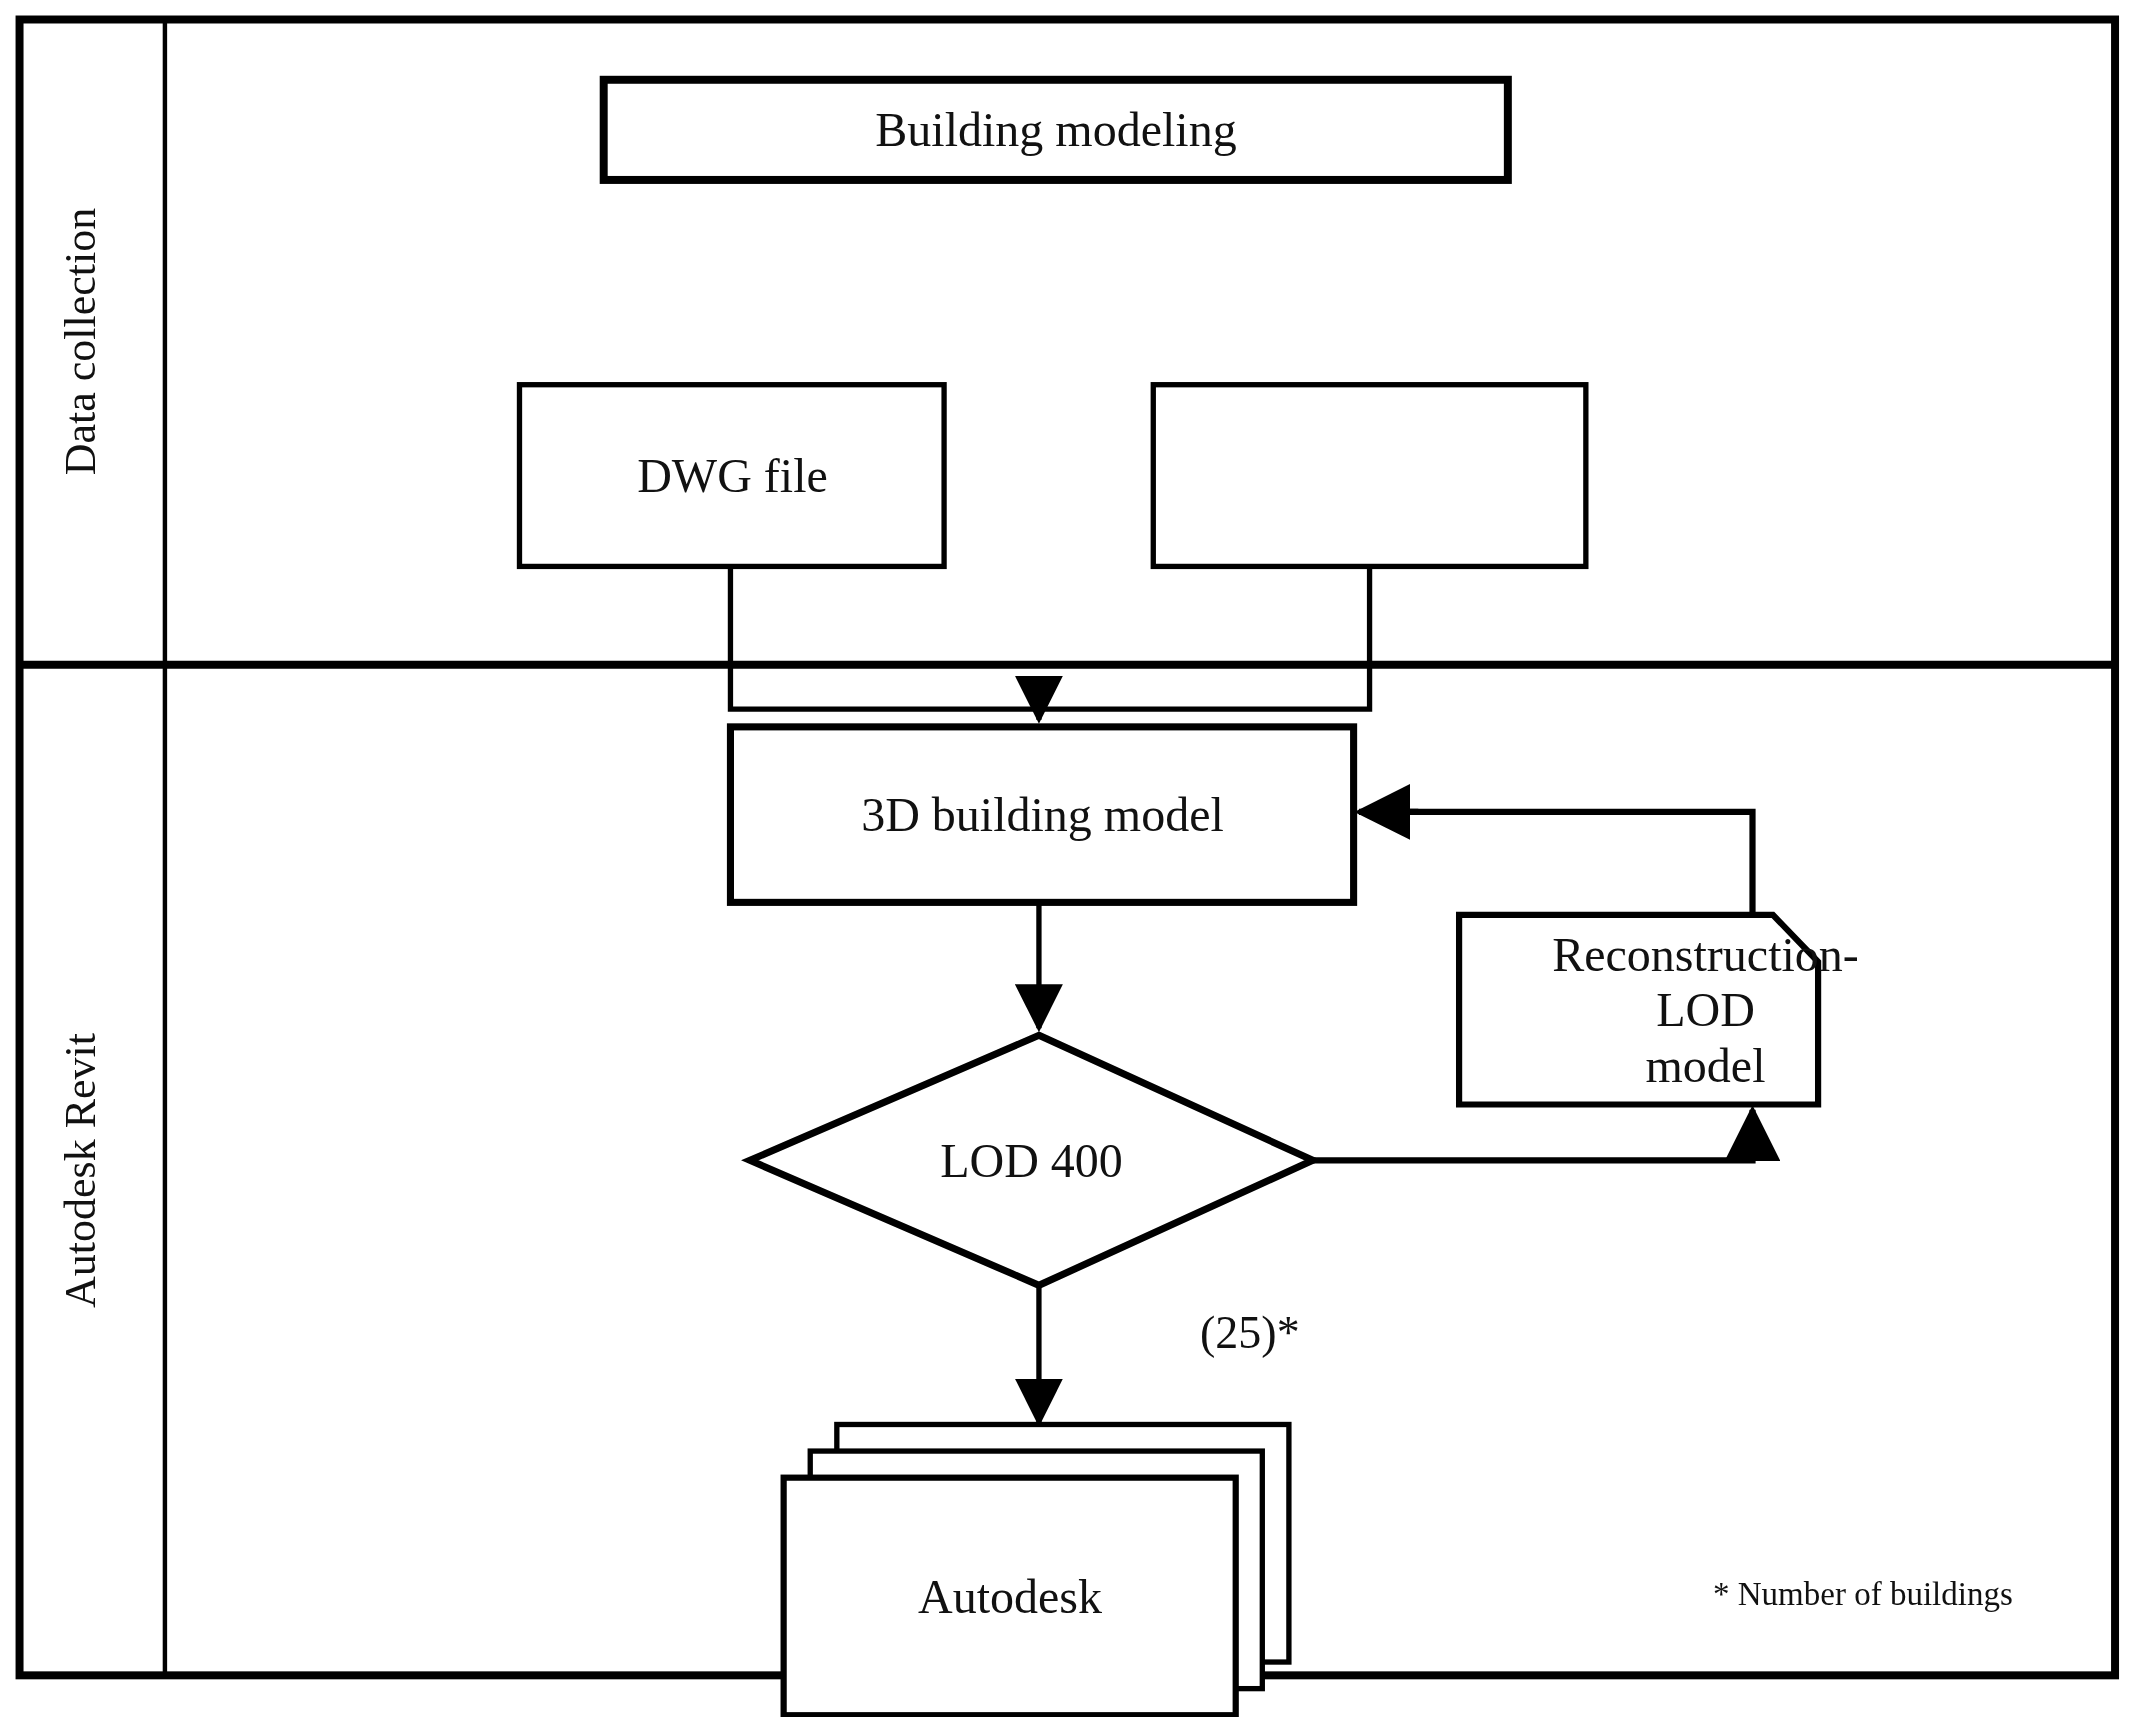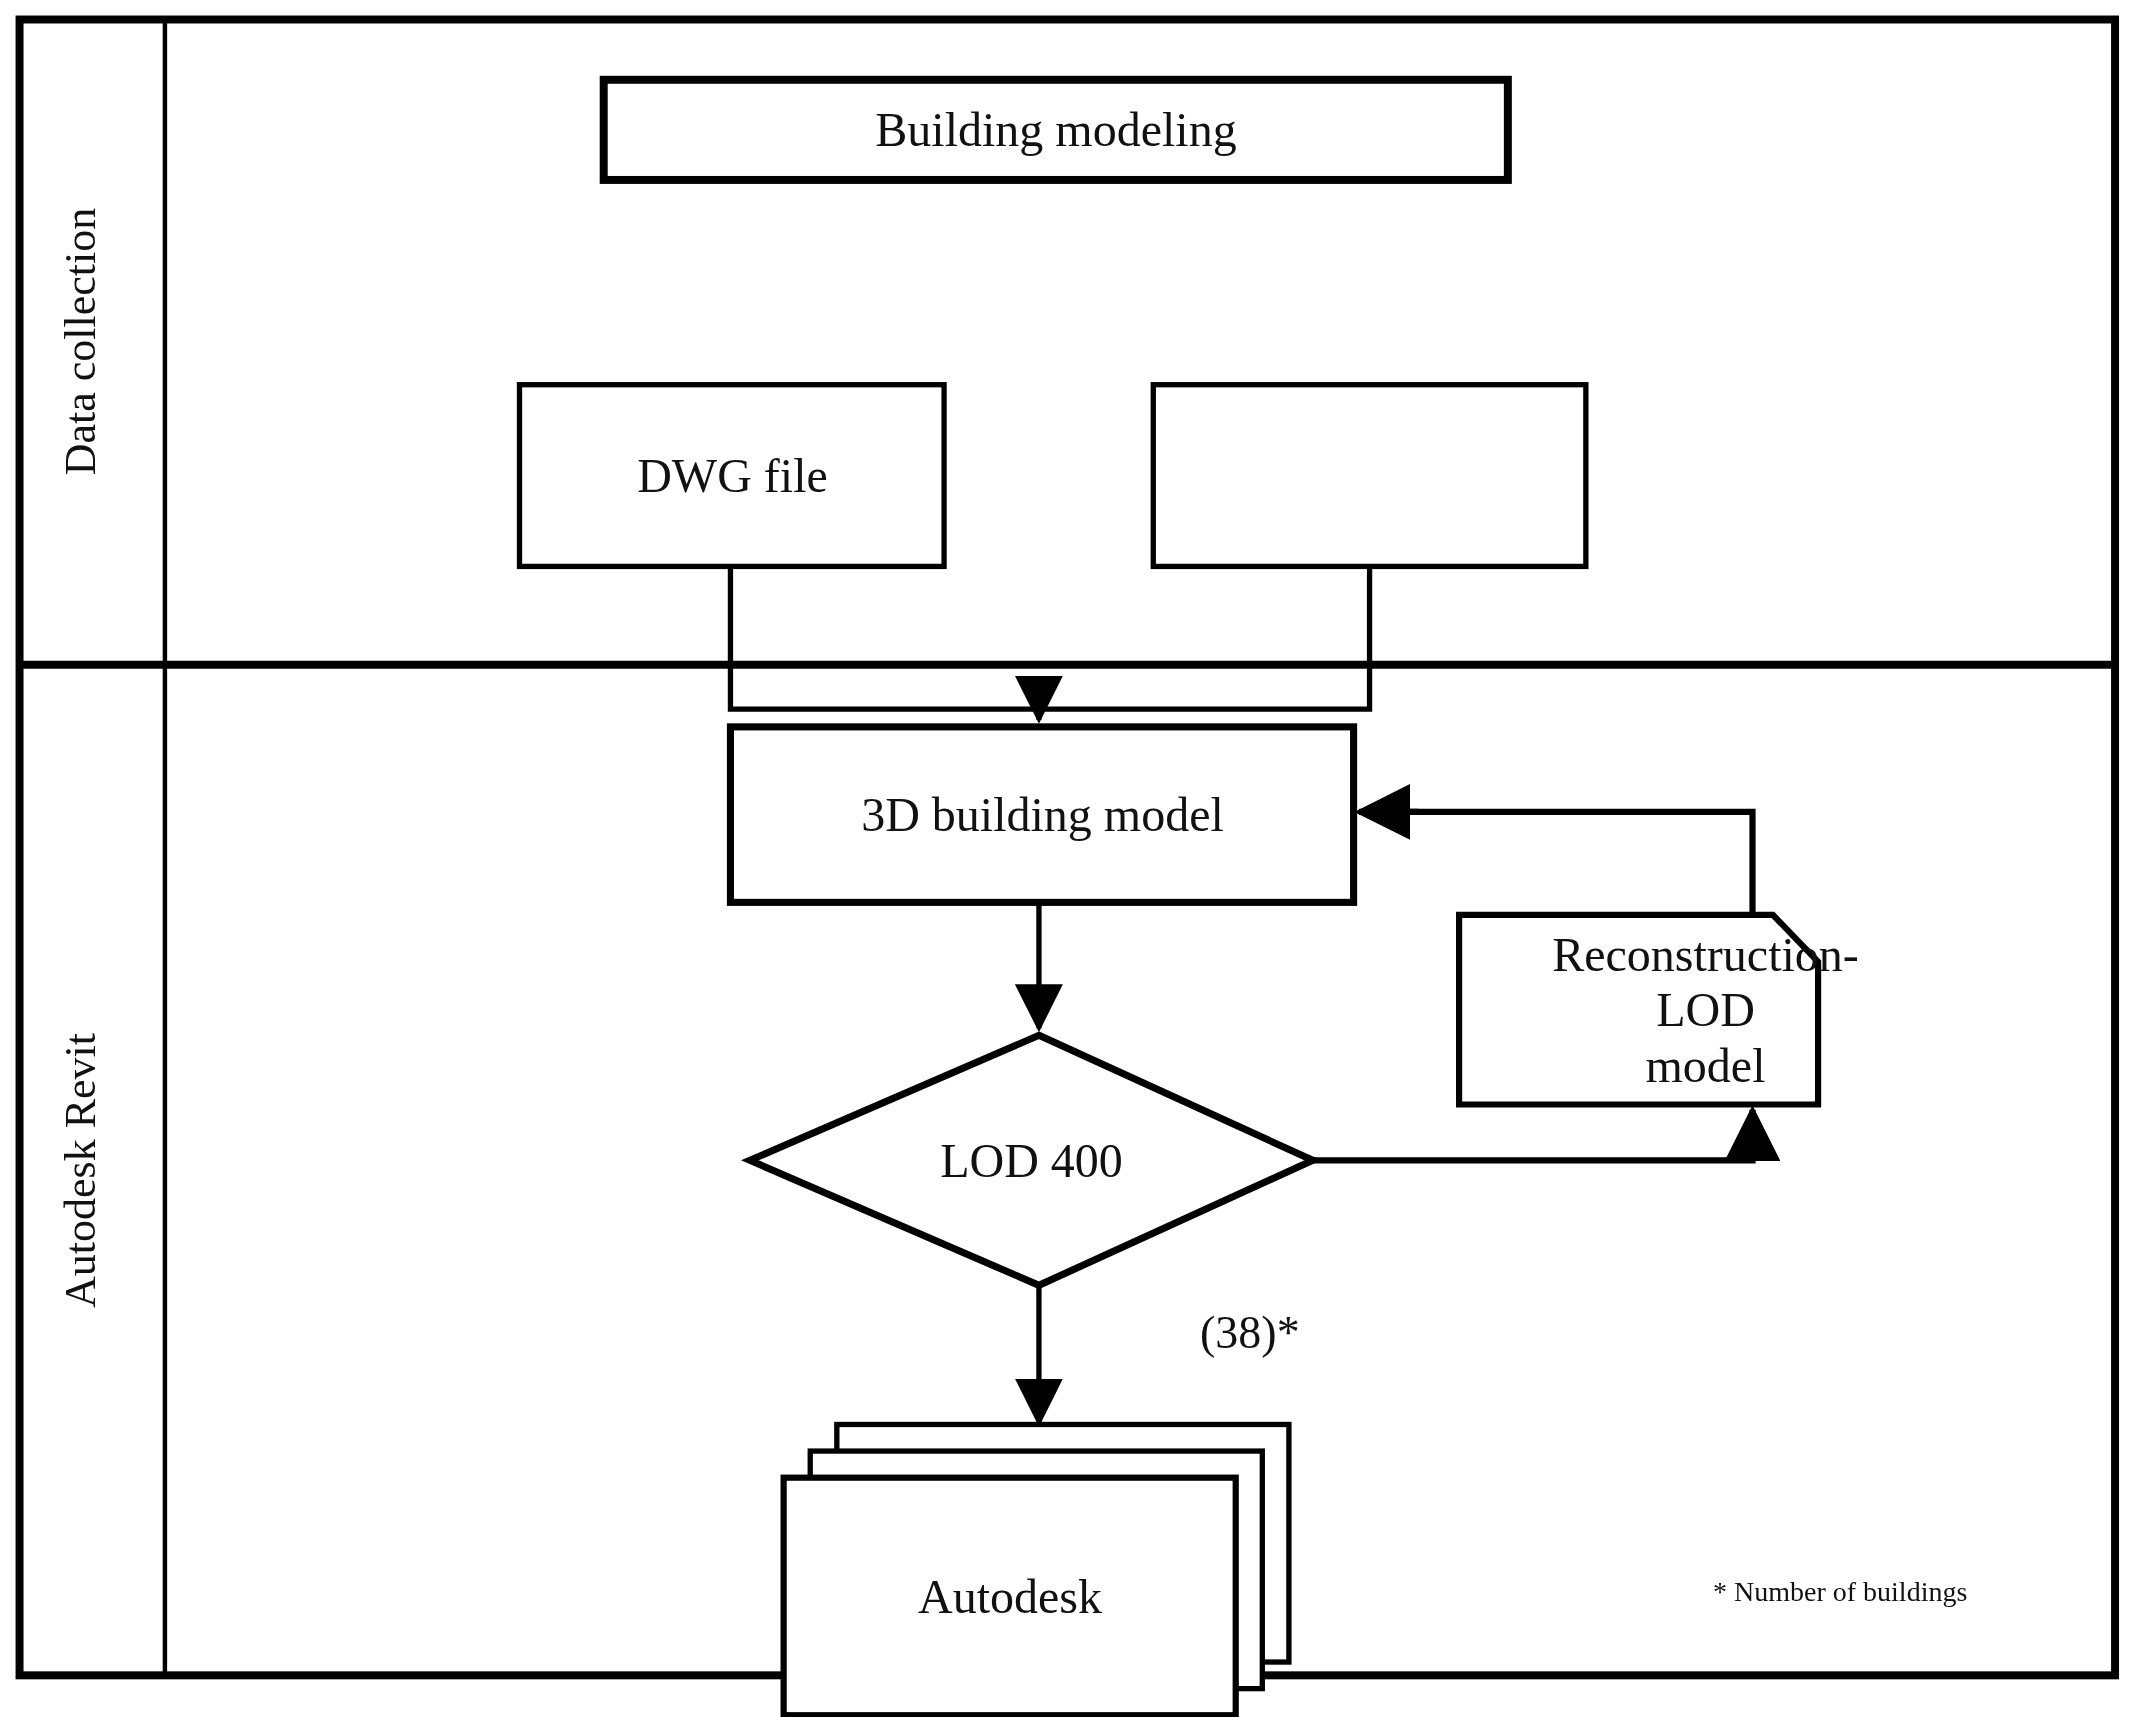--- a/index.html
+++ b/index.html
@@ -50,21 +50,21 @@
     align-items: center;
     justify-content: center;
   }
   .free-text {
     position: absolute;
     font-family: "Liberation Serif", "DejaVu Serif", serif;
     color: #111111;
     white-space: nowrap;
   }
   #multiplicity-label { font-size: 46px; }
-  #footnote-label { font-size: 28px; text-align: right; }
+  #footnote-label { font-size: 33px; text-align: right; }
 </style>
 </head>
 <body>
 
 <div id="canvas">
 
   <svg id="flow-svg" viewBox="0 0 2422 1937" xmlns="http://www.w3.org/2000/svg">
     <defs>
       <marker id="arrowhead" viewBox="0 0 12 12" refX="11" refY="6" markerWidth="9" markerHeight="9" orient="auto-start-reverse">
         <path d="M 0 0 L 12 6 L 0 12 z" fill="#000000"></path>
@@ -143,18 +143,18 @@
 
   <div class="node-label" style="left:731px; top:727px; width:623px; height:176px;">3D building model</div>
 
   <div class="node-label" style="left:1526px; top:915px; width:359px; height:190px;">Reconstruction-LOD
 model</div>
 
   <div class="node-label" style="left:750px; top:1036px; width:563px; height:250px;">LOD 400</div>
 
   <div class="node-label" style="left:784px; top:1478px; width:452px; height:238px;">Autodesk</div>
 
-  <div class="free-text" id="multiplicity-label" style="left:1200px; top:1306px;">(38)*</div>
+  <div class="free-text" id="multiplicity-label" style="left:1200px; top:1306px;">(25)*</div>
 
   <div class="free-text" id="footnote-label" style="left:1713px; top:1576px;">* Number of buildings</div>
 
 </div>
 
 
 </body></html>

